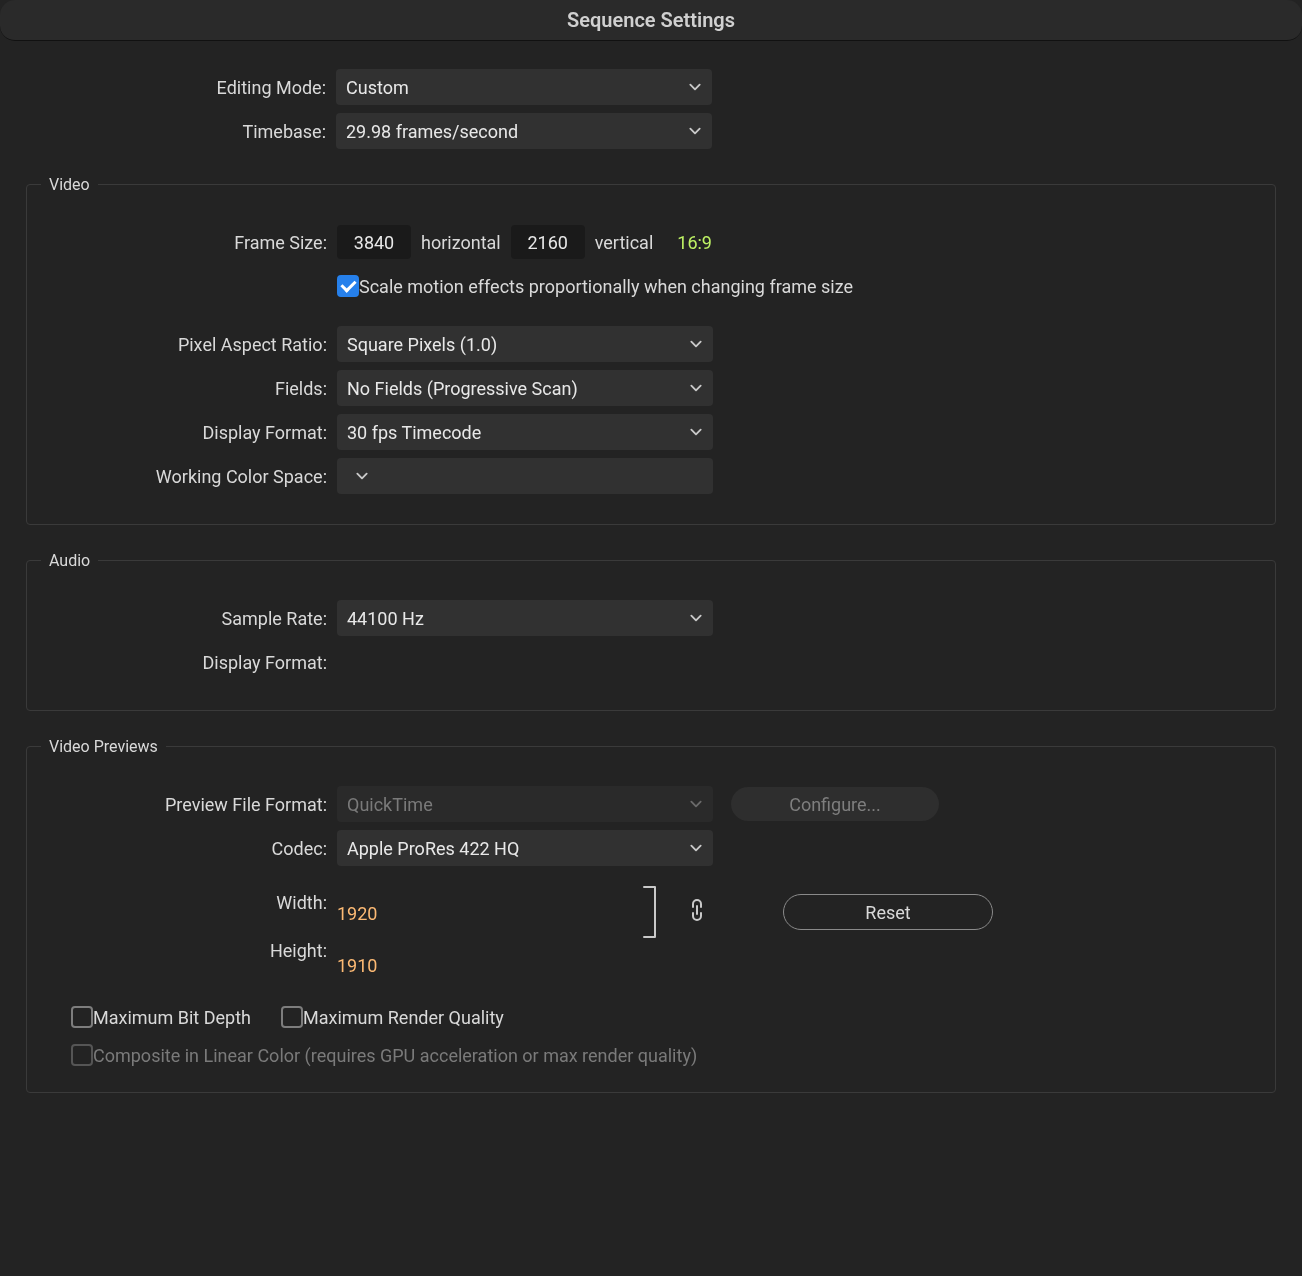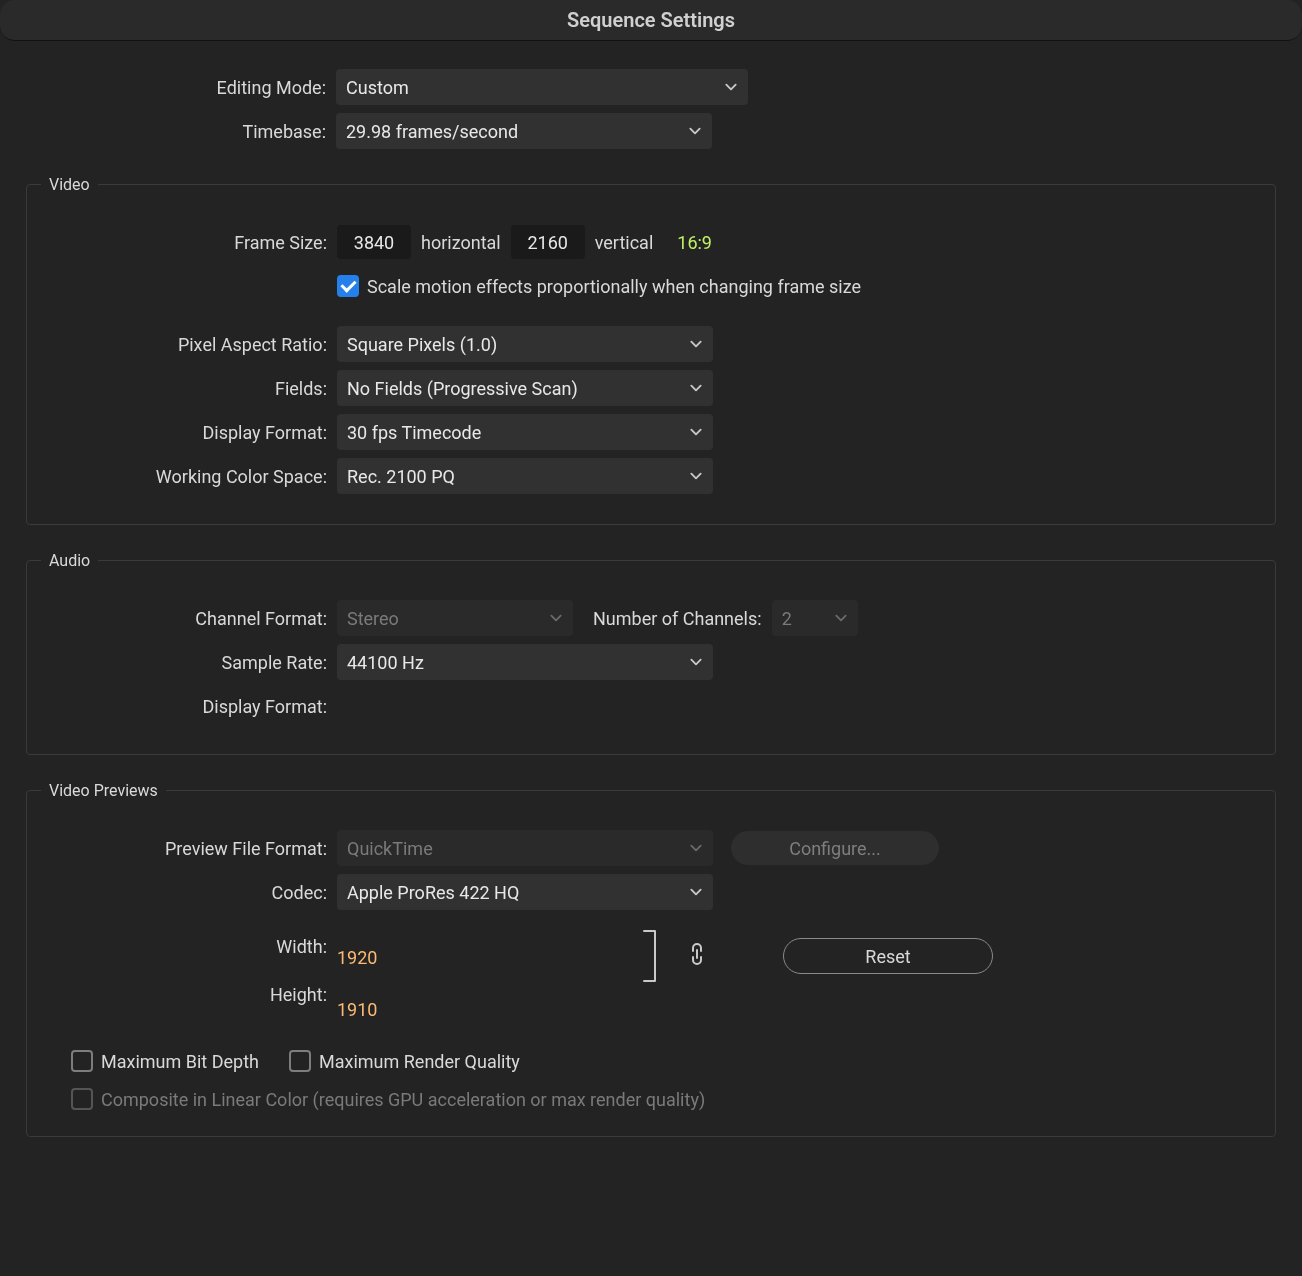--- a/index.html
+++ b/index.html
@@ -91,21 +91,20 @@
   fieldset.group > legend {
     padding: 0 8px;
     color: #d9d9d9;
     font-size: 16px;
   }
 
   
   .chk {
     display: inline-flex;
     align-items: flex-end;
-    gap: 8px;
   }
   .chk-box {
     width: 22px; height: 22px;
     border: 2px solid #7d7d7d;
     border-radius: 4px;
     display: inline-flex;
     align-items: center;
     justify-content: center;
     box-sizing: border-box;
   }
@@ -166,21 +165,21 @@
 <body>
 
 <div class="window">
 
   <div class="titlebar">Sequence Settings</div>
 
   <div class="panel">
 
     <div class="row">
       <div class="label">Editing Mode:</div>
-      <div class="select" style="width:412px">
+      <div class="select" style="width:376px">
         <span class="sel-text">Custom</span>
         <span class="chevron">
           <svg viewBox="0 0 12 12" width="14" height="14">
               <path d="M2 4l4 4 4-4" stroke="#c9c9c9" stroke-width="1.6" fill="none" stroke-linecap="round" stroke-linejoin="round"></path>
             </svg>
         </span>
       </div>
     </div>
 
     <div class="row">
@@ -251,53 +250,32 @@
             <svg viewBox="0 0 12 12" width="14" height="14">
                 <path d="M2 4l4 4 4-4" stroke="#c9c9c9" stroke-width="1.6" fill="none" stroke-linecap="round" stroke-linejoin="round"></path>
               </svg>
           </span>
         </div>
       </div>
 
       <div class="row">
         <div class="label" style="width:286px">Working Color Space:</div>
         <div class="select" style="width:376px">
-          <span class="sel-text">Rec. 2100 PQ</span>
           <span class="chevron">
             <svg viewBox="0 0 12 12" width="14" height="14">
                 <path d="M2 4l4 4 4-4" stroke="#c9c9c9" stroke-width="1.6" fill="none" stroke-linecap="round" stroke-linejoin="round"></path>
               </svg>
           </span>
         </div>
       </div>
     </fieldset>
 
     <fieldset class="group">
       <legend>Audio</legend>
 
-      <div class="row">
-        <div class="label" style="width:286px">Channel Format:</div>
-        <div class="select disabled" style="width:236px">
-          <span class="sel-text">Stereo</span>
-          <span class="chevron">
-            <svg viewBox="0 0 12 12" width="14" height="14">
-                <path d="M2 4l4 4 4-4" stroke="#6a6a6a" stroke-width="1.6" fill="none" stroke-linecap="round" stroke-linejoin="round"></path>
-              </svg>
-          </span>
-        </div>
-        <span class="inline-text" style="margin-left:20px">Number of Channels:</span>
-        <div class="select disabled" style="width:86px">
-          <span class="sel-text">2</span>
-          <span class="chevron">
-            <svg viewBox="0 0 12 12" width="14" height="14">
-                <path d="M2 4l4 4 4-4" stroke="#6a6a6a" stroke-width="1.6" fill="none" stroke-linecap="round" stroke-linejoin="round"></path>
-              </svg>
-          </span>
-        </div>
-      </div>
 
       <div class="row">
         <div class="label" style="width:286px">Sample Rate:</div>
         <div class="select" style="width:376px">
           <span class="sel-text">44100 Hz</span>
           <span class="chevron">
             <svg viewBox="0 0 12 12" width="14" height="14">
                 <path d="M2 4l4 4 4-4" stroke="#c9c9c9" stroke-width="1.6" fill="none" stroke-linecap="round" stroke-linejoin="round"></path>
               </svg>
           </span>

